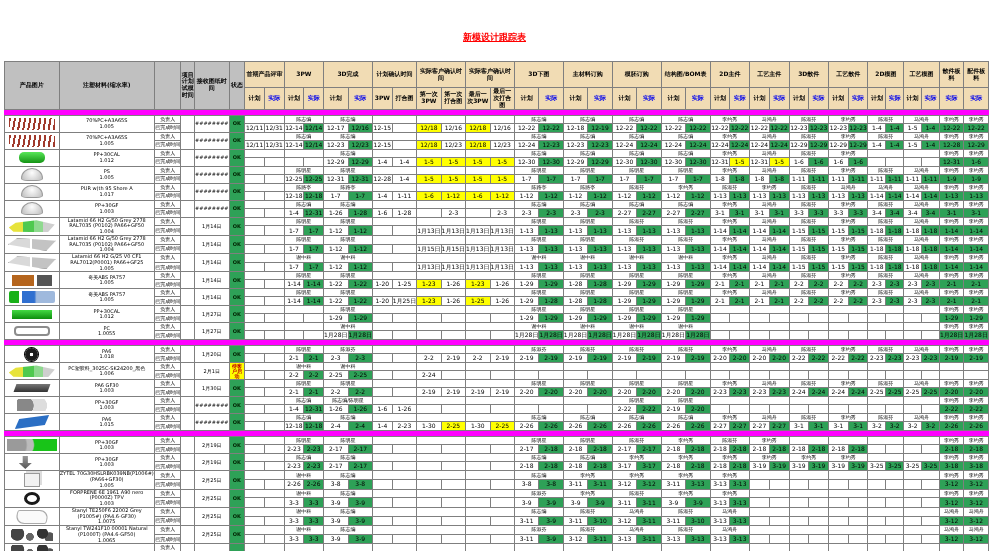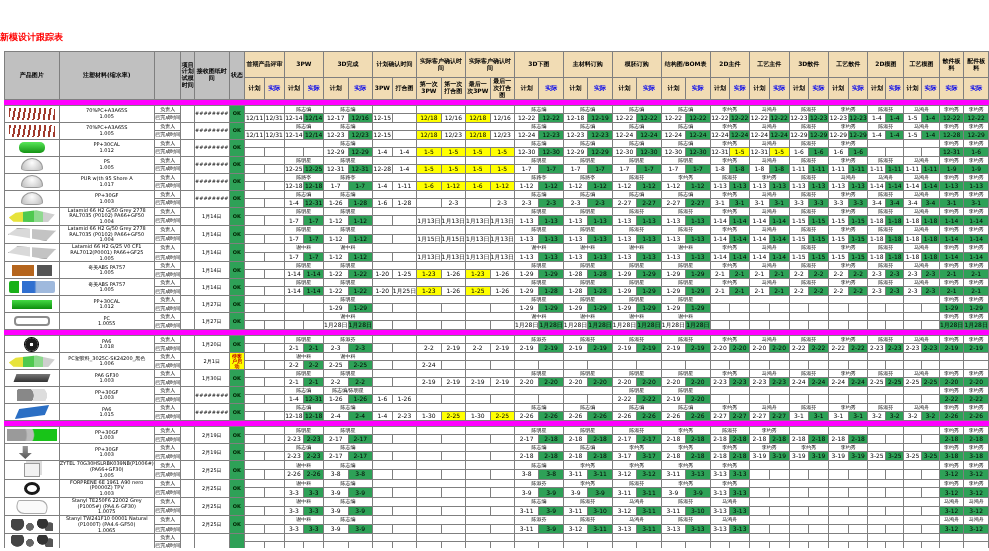--- a/index.html
+++ b/index.html
@@ -1,17 +1,17 @@
 <!DOCTYPE html>
 <html><head>
 <meta charset="utf-8">
 <style>
   html,body{margin:0;padding:0;background:#fff;}
   body{width:989px;height:551px;overflow:hidden;font-family:"DejaVu Sans",sans-serif;}
-  .title{ text-align:left;color:#f00;font-size:9px;font-weight:bold;padding-top:31px;padding-bottom:7px;}
+  .title{ text-align:center;color:#f00;font-size:9px;font-weight:bold;padding-top:31px;padding-bottom:17px;text-decoration:underline;}
   table{border-collapse:collapse;table-layout:fixed;margin-left:4px;}
   td,th{border:1px solid #7f7f7f;padding:0;margin:0;overflow:hidden;text-align:center;vertical-align:middle;white-space:nowrap;}
   th{background:#f1dcb4;font-size:6px;line-height:1.15;font-weight:bold;color:#000;white-space:normal;}
   th.fixed{background:#c0c0c0;}
   th.sub{height:13px;}
   th.sub.actual{color:#0000ee;}
   tr.grouphead th{height:25px;}
   tbody td{font-size:6px;line-height:1;height:8px;color:#000;background:#fff;}
   tr.namerow td{height:7px;font-size:5px;}
   tr.daterow td{height:8px;}

